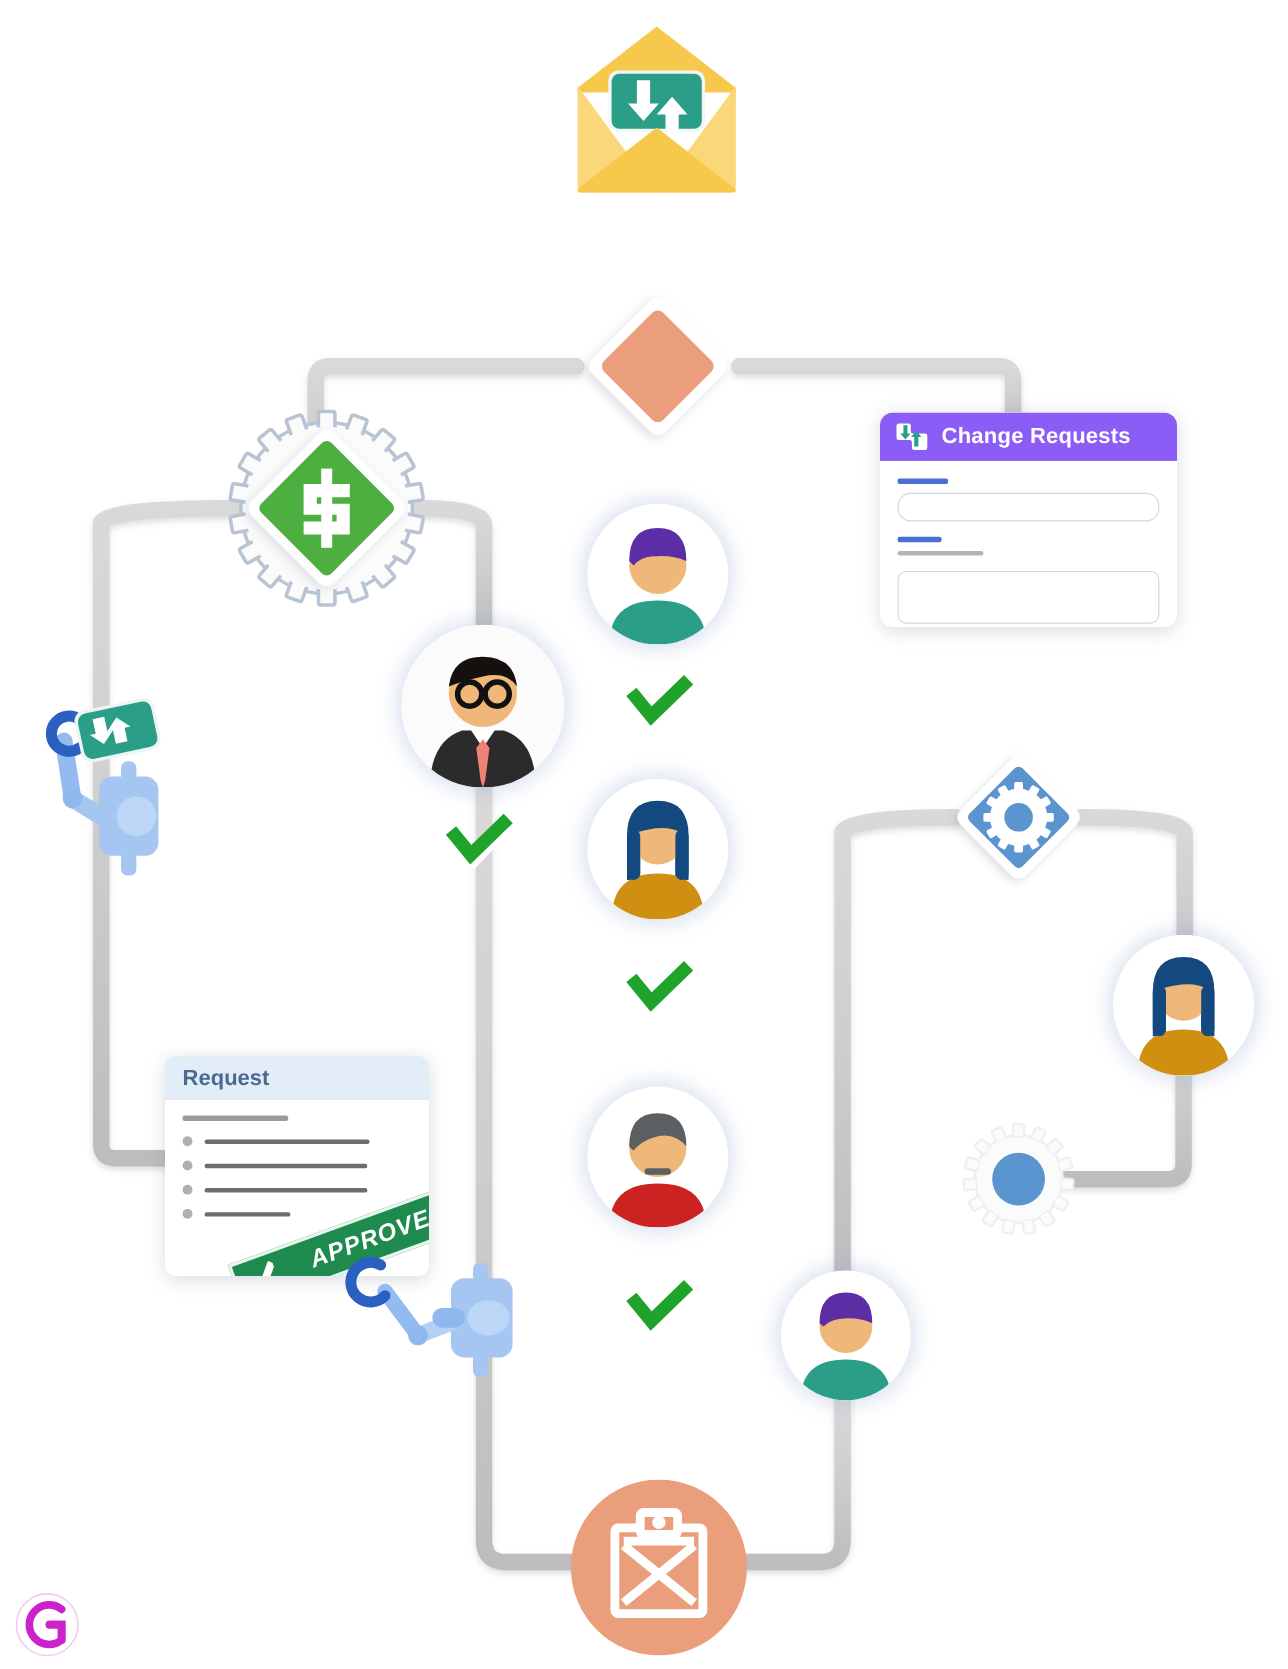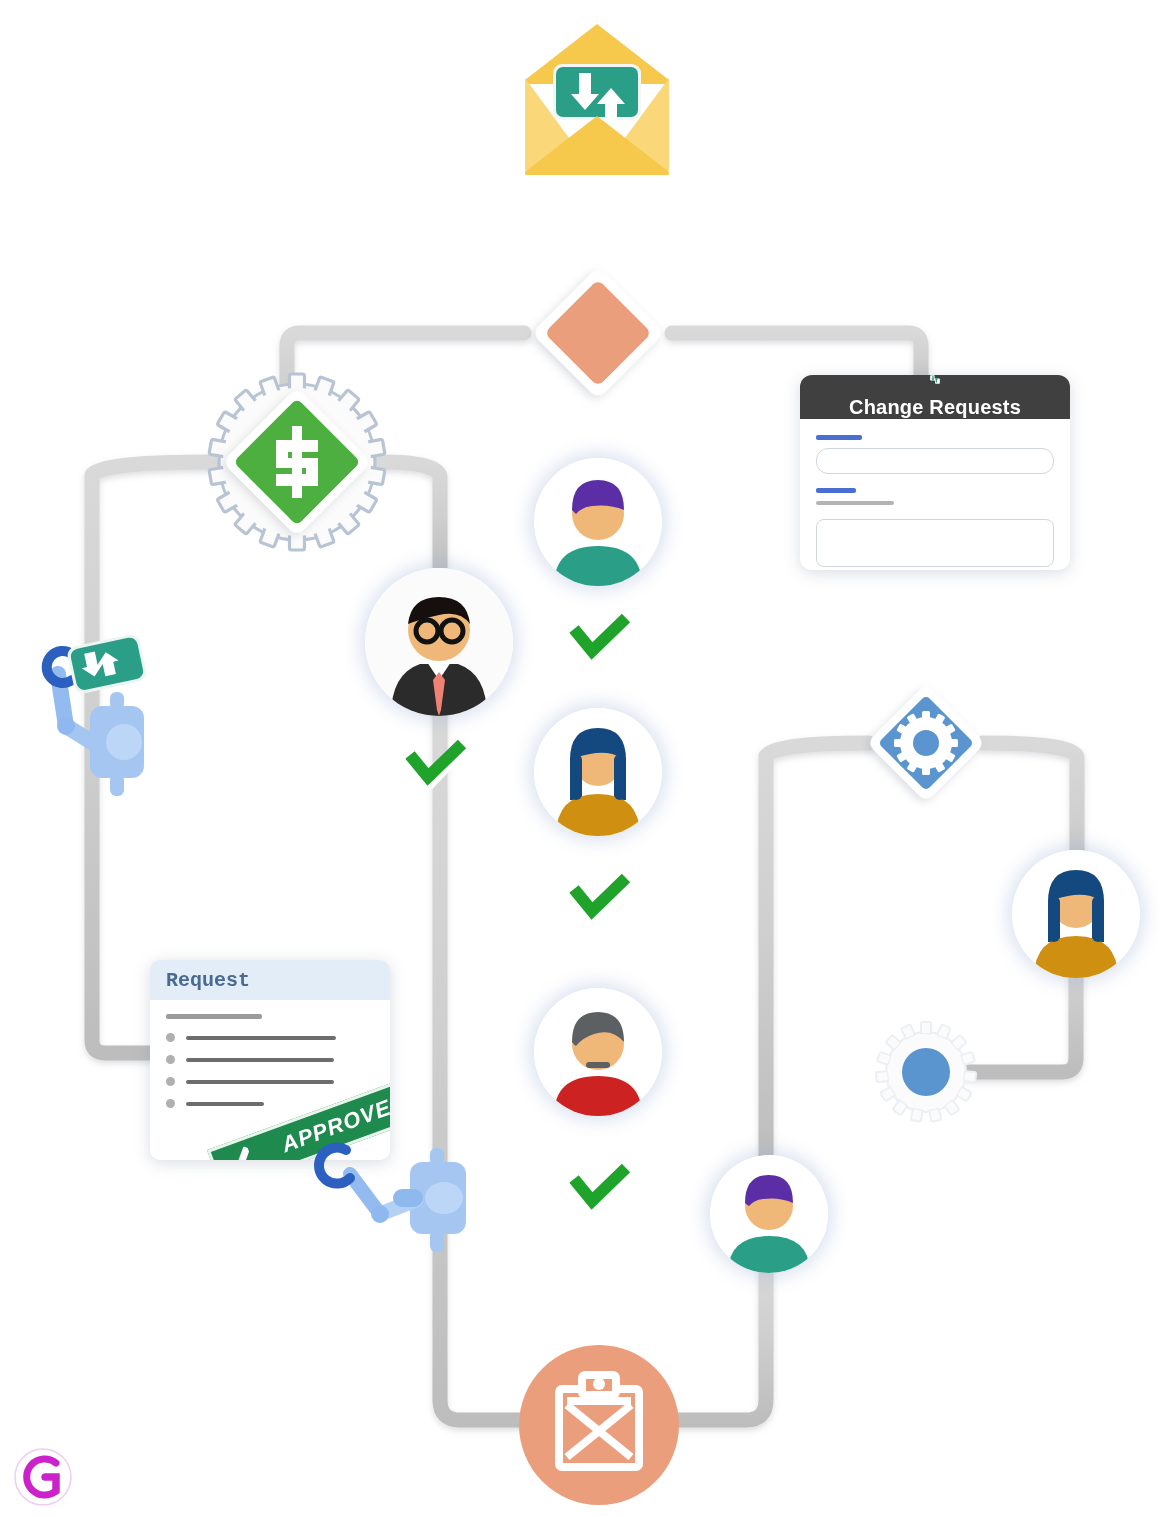--- a/index.html
+++ b/index.html
@@ -12,34 +12,34 @@
   
   .avatar{border-radius:50%;background:#ffffff;overflow:hidden;
           box-shadow:0 0 16px 6px rgba(150,170,210,.30);}
 
   
   .card{background:#fff;border-radius:14px;
         box-shadow:0 3px 16px rgba(120,130,150,.28);}
 
   
   #cr-card{width:270px;height:195px;border-radius:12px;overflow:hidden;}
-  #cr-head{height:44px;background:#404040;display:flex;align-items:center;gap:12px;
-           padding:0 14px;flex-direction:column;}
+  #cr-head{height:44px;background:#8b5cf6;display:flex;align-items:center;gap:12px;
+           padding:0 14px;}
   #cr-title{color:#fff;font-size:20px;font-weight:bold;letter-spacing:.2px;}
   #cr-body{padding:16px 16px 0 16px;}
   .cr-lbl{height:5px;width:46px;background:#4a6fd0;border-radius:2px;margin-bottom:8px;}
   .cr-lbl.w2{width:40px;}
   .cr-input{height:24px;border:1.6px solid #cfd6de;border-radius:12px;
             margin-bottom:14px;background:#fff;}
   .cr-grayline{height:4px;width:78px;background:#b4b4b4;border-radius:2px;margin-bottom:14px;}
   .cr-area{height:46px;border:1.6px solid #cfd6de;border-radius:8px;}
 
   
   #rq-card{width:240px;height:200px;border-radius:10px;overflow:hidden;}
-  #rq-head{height:40px;background:#e2edf8;display:flex;align-items:center;padding:0 16px;font-family:Liberation Mono, monospace;}
+  #rq-head{height:40px;background:#e2edf8;display:flex;align-items:center;padding:0 16px;}
   #rq-title{color:#4a6a92;font-size:20px;font-weight:bold;}
   #rq-body{padding:14px 16px 0 16px;position:relative;}
   .rq-top{height:5px;width:96px;background:#9b9b9b;border-radius:2px;margin-bottom:14px;}
   .rq-row{display:flex;align-items:center;gap:11px;margin-bottom:13px;}
   .rq-dot{width:9px;height:9px;border-radius:50%;background:#b0b0b0;flex:0 0 auto;}
   .rq-line{height:4px;background:#6d6d6d;border-radius:2px;}
   #stamp{position:absolute;left:58px;top:112px;width:215px;height:44px;
          background:#1e8a4d;transform:rotate(-20deg);
          display:flex;align-items:center;justify-content:flex-end;
          border:3px solid #e8f5ec;box-sizing:border-box;padding-right:8px;}

